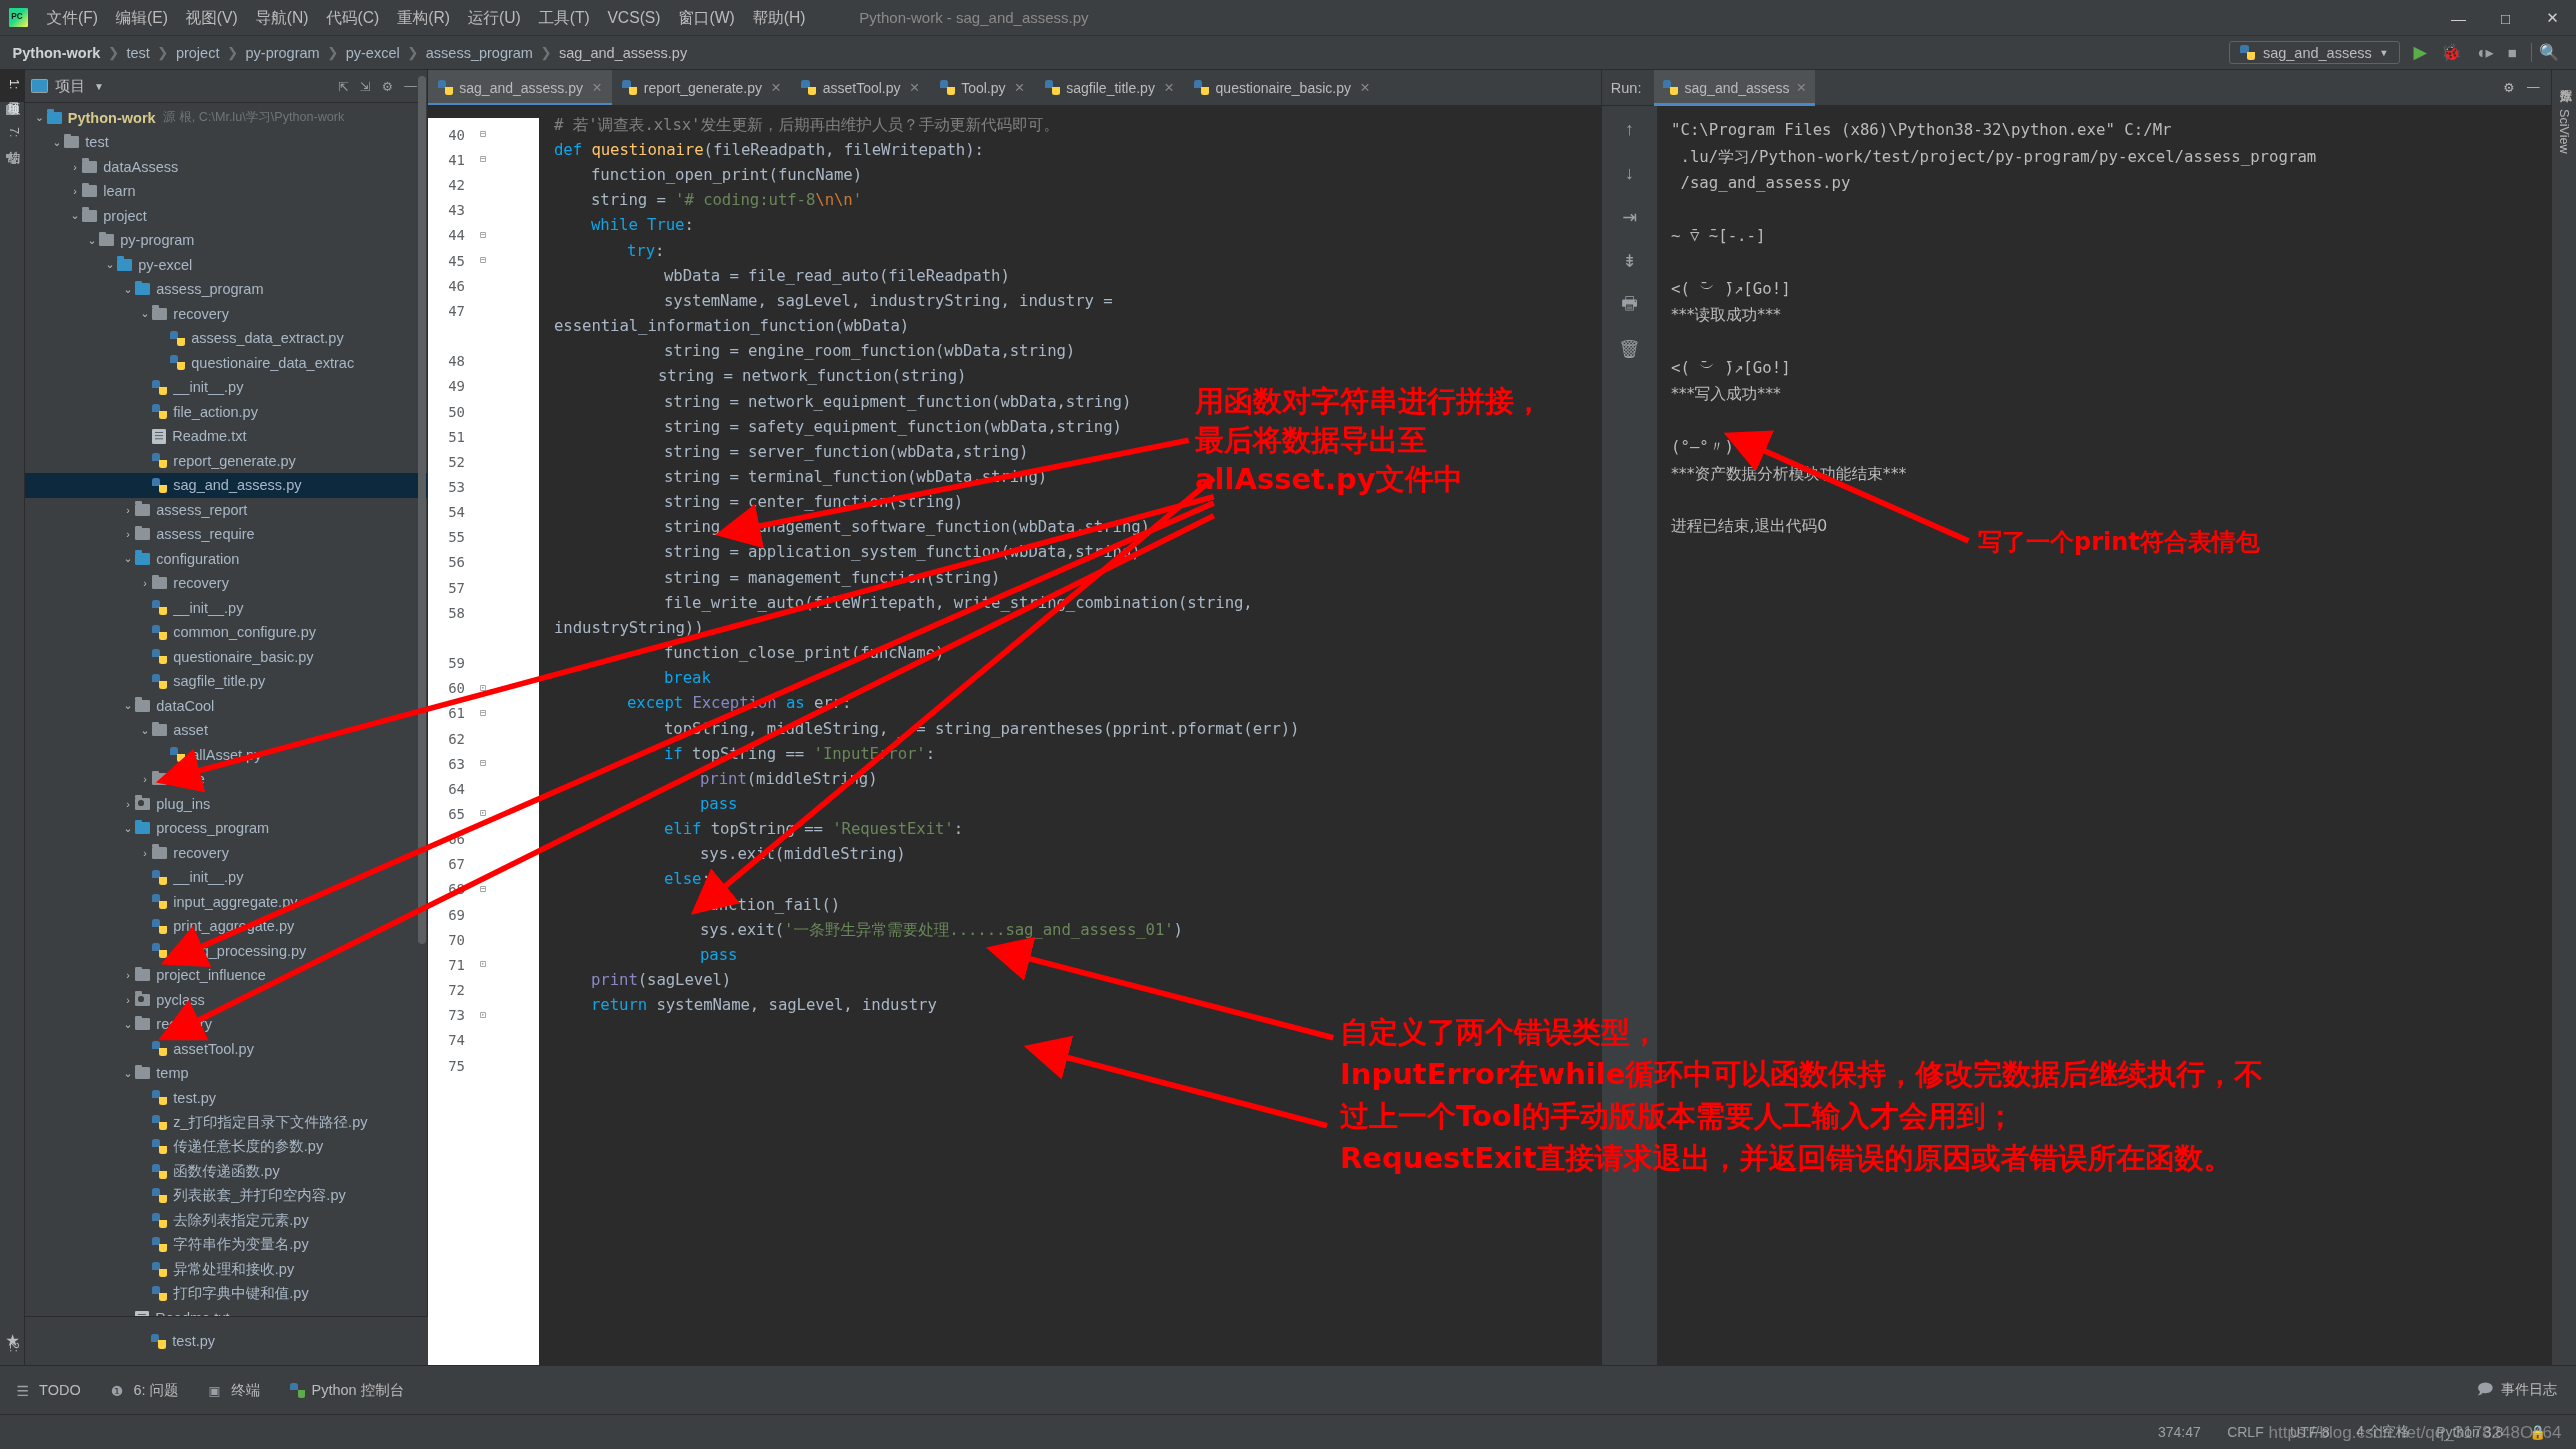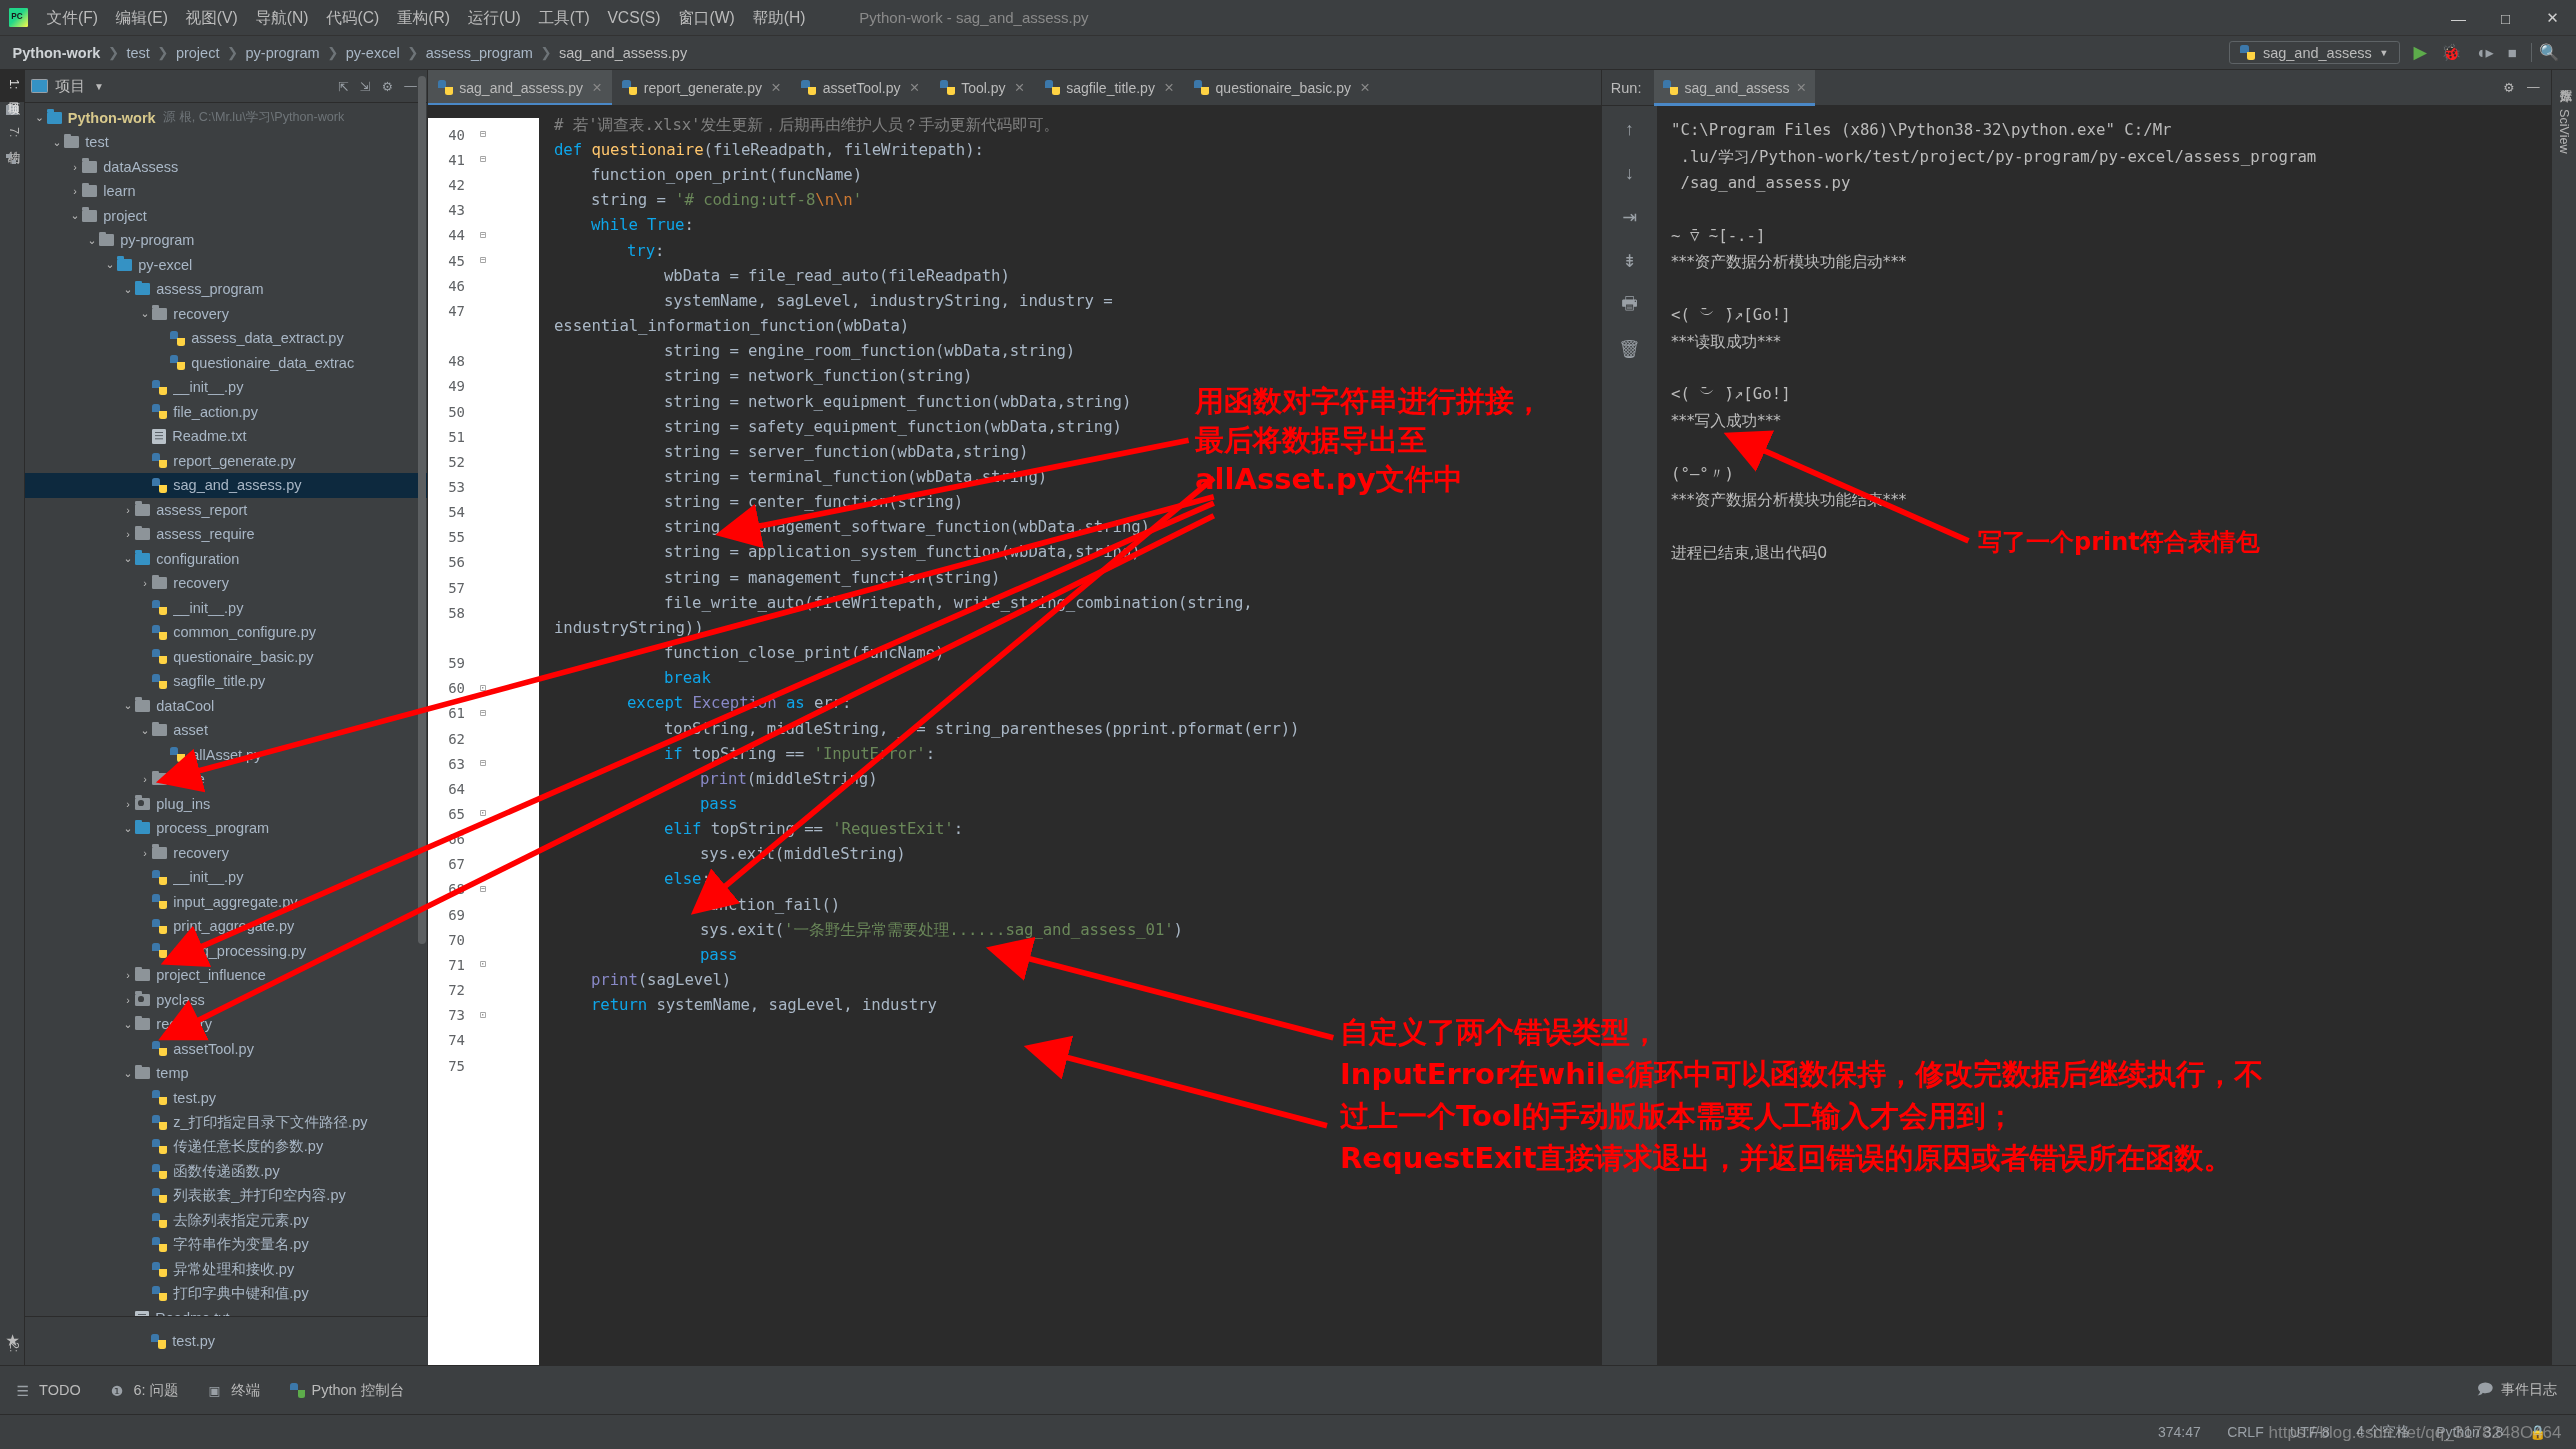--- a/index.html
+++ b/index.html
@@ -757,21 +757,21 @@
         <div class="cl" style="top: 8.8px; left: 15px;"><span class="cm"># 若'调查表.xlsx'发生更新，后期再由维护人员？手动更新代码即可。</span></div>
         <div class="cl" style="top: 34px; left: 15px;"><span class="kw">def </span><span class="fn">questionaire</span><span>(fileReadpath, fileWritepath):</span></div>
         <div class="cl" style="top: 59px; left: 52px;"><span>function_open_print(funcName)</span></div>
         <div class="cl" style="top: 84px; left: 52px;"><span>string = </span><span class="str">'# coding:utf-8</span><span class="esc">\n\n</span><span class="str">'</span></div>
         <div class="cl" style="top: 109px; left: 52px;"><span class="kw">while </span><span class="kw">True</span><span>:</span></div>
         <div class="cl" style="top: 135px; left: 88px;"><span class="kw">try</span><span>:</span></div>
         <div class="cl" style="top: 160px; left: 125px;"><span>wbData = file_read_auto(fileReadpath)</span></div>
         <div class="cl" style="top: 185px; left: 125px;"><span>systemName, sagLevel, industryString, industry =</span></div>
         <div class="cl" style="top: 210px; left: 15px;"><span>essential_information_function(wbData)</span></div>
         <div class="cl" style="top: 235px; left: 125px;"><span>string = engine_room_function(wbData,string)</span></div>
-        <div class="cl" style="top: 260px; left: 125px;"><span>string = network_function(string)</span></div>
+        <div class="cl" style="top: 260px; left: 119px;"><span>string = network_function(string)</span></div>
         <div class="cl" style="top: 286px; left: 125px;"><span>string = network_equipment_function(wbData,string)</span></div>
         <div class="cl" style="top: 311px; left: 125px;"><span>string = safety_equipment_function(wbData,string)</span></div>
         <div class="cl" style="top: 336px; left: 125px;"><span>string = server_function(wbData,string)</span></div>
         <div class="cl" style="top: 361px; left: 125px;"><span>string = terminal_function(wbData,string)</span></div>
         <div class="cl" style="top: 386px; left: 125px;"><span>string = center_function(string)</span></div>
         <div class="cl" style="top: 411px; left: 125px;"><span>string = management_software_function(wbData,string)</span></div>
         <div class="cl" style="top: 436px; left: 125px;"><span>string = application_system_function(wbData,string)</span></div>
         <div class="cl" style="top: 462px; left: 125px;"><span>string = management_function(string)</span></div>
         <div class="cl" style="top: 487px; left: 125px;"><span>file_write_auto(fileWritepath, write_string_combination(string,</span></div>
         <div class="cl" style="top: 512px; left: 15px;"><span>industryString))</span></div>
@@ -848,21 +848,20 @@
       <div class="rt-btn">🖶</div>
       <div class="rt-btn">🗑</div>
     </div>
 
     <div class="console" id="console-host">
         <div class="con-line">"C:\Program Files (x86)\Python38-32\python.exe" C:/Mr</div>
         <div class="con-line"> .lu/学习/Python-work/test/project/py-program/py-excel/assess_program</div>
         <div class="con-line"> /sag_and_assess.py</div>
         <div class="con-line">&nbsp;</div>
         <div class="con-line">~ ̄▽ ̄~[-.-]</div>
-        <div class="con-line cjk">***资产数据分析模块功能启动***</div>
         <div class="con-line">&nbsp;</div>
         <div class="con-line">&lt;( ̄︶ ̄)↗[Go!]</div>
         <div class="con-line cjk">***读取成功***</div>
         <div class="con-line">&nbsp;</div>
         <div class="con-line">&lt;( ̄︶ ̄)↗[Go!]</div>
         <div class="con-line cjk">***写入成功***</div>
         <div class="con-line">&nbsp;</div>
         <div class="con-line">(°—°〃)</div>
         <div class="con-line cjk">***资产数据分析模块功能结束***</div>
         <div class="con-line">&nbsp;</div>

